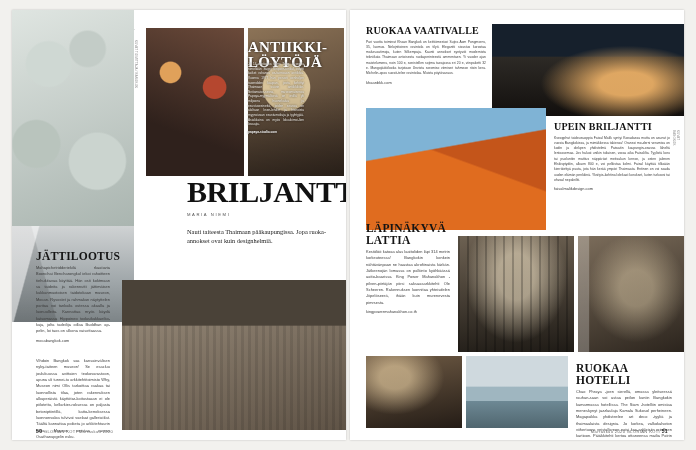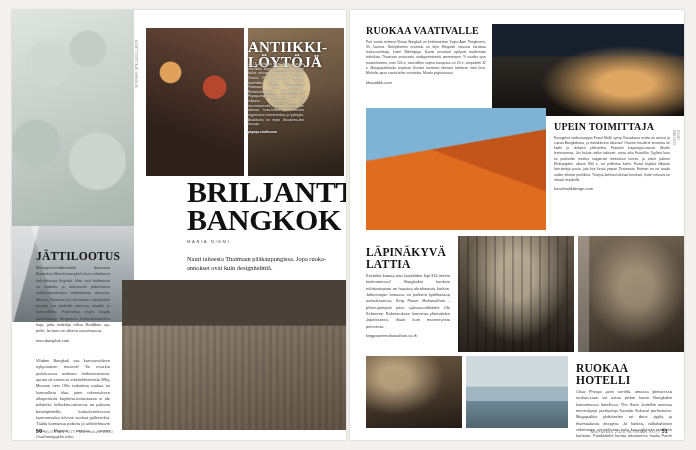--- a/index.html
+++ b/index.html
@@ -206,21 +206,21 @@
 
     <div style="position:absolute; left:236px; top:30px; width:52px;">
       <div class="kicker" style="font-size:15px; line-height:1; color:#fff; text-shadow:0 0 3px rgba(0,0,0,.8);">ANTIIKKI-<br>LÖYTÖJÄ</div>
     </div>
     <div style="position:absolute; left:236px; top:52px; width:56px;">
       <p class="body-txt" style="font-size:3.1px; line-height:1.5; color:#f0ece6; text-shadow:0 0 2px rgba(0,0,0,.9);">Jo 14-vuotiaana herra Tong, ui-seafia nimeltään Sugej Siriporn-terikul, edytti kaiket rahansa os-taessaan antiikkia. Vuonna 1977 hän perusti oenholjen taoendden kaupan, josta kehittyi Thaimaan suurin antiikkiliike. Neitamaise-sessa, museomaisessa Papaya-myymälässä on esillä yli miljoona huonekalua ja esustusesinettä, joiden seassa on alaltaan ksen-lehdet ja hienoista myynsivaan esustumokuja ja tyyhtyjää. Asiakkaina on myös lokuukimsi-lien lavaajia.</p>
       <p class="body-txt" style="font-size:3.1px; color:#fff; font-weight:bold; margin-top:3px; text-shadow:0 0 2px rgba(0,0,0,.9);">papaya-studio.com</p>
     </div>
 
     <div class="title-block">
-      <h1><span>BRILJANTTI</span><br><span>BANGKOK</span></h1>
+      <h1><span>BRILJANTTI</span><br></h1>
       <div class="byline">MARIA NIEMI</div>
       <div class="standfirst">Nauti taiteesta Thaimaan pääkaupungissa. Jopa ruoka-annokset ovat kuin designhelmiä.</div>
     </div>
 
     <div style="position:absolute; left:24px; top:240px; width:74px;">
       <div class="kicker">JÄTTILOOTUS</div>
       <p class="body-txt">Mahapichetridderiekilä rkaatuvia Boonchai Bencharongkul iekoi rahoitteen tiehukitavaa käyttää. Hän osti koktmaan sa taideita ja rakennutti jättimäisen kukkanmuotoisen taidotokaan museon, Mocan. Ryvostet ja rahmakun näytyttelen paritaa voi tankaila ostessa akaalla ja luonuulleita. Kannattaa myös käydä katsomassa Hippoineo todusikukkaeiko-kuja, jolta tadeilija oillaa Buddhan ap-pelin, loi taos on ulkona vaisottaassa.</p>
       <p class="body-txt url" style="margin-top:3px;">mocabangkok.com</p>
     </div>
 
@@ -242,26 +242,26 @@
       <div class="kicker" style="font-size:10px;">RUOKAA VAATIVALLE</div>
       <p class="body-txt" style="font-size:3.3px;">Pari vuotta toiminut Khaan Bangkok on keittiömestari Sujira Aom Pongmorns, 35, luomus. Nelojnttoinen ravintola on tilyti. Elegantti sisustus korostaa maluruautimoja, kuten Silkempaja. Kaunti annokset syntyvät modernista tekniikata Thaimaan antoisesta ruokaperinteestä ammentaen. Yi vuoder ajan maistelumenu, noin 100 e, sonistellen sojima taeajassa eri 20 e, viinpaketti 32 e. Mangojäätölooka tarjotaan Unvista soromiso viimiseri tahmean riisin kera. Michelin-opas suosit-telee ravintolaa. Muista pöytävaraus.</p>
       <p class="body-txt url" style="margin-top:3px;">khaanbkk.com</p>
     </div>
 
     <div class="img ph-night" style="left:142px; top:14px; width:192px; height:92px;"></div>
 
     <div class="img ph-orange" style="left:16px; top:98px; width:180px; height:122px;"></div>
 
     <div style="position:absolute; left:204px; top:112px; width:116px;">
-      <div class="kicker" style="font-size:10px;">UPEIN TOIMITTAJA</div>
+      <div class="kicker" style="font-size:10px;">UPEIN BRILJANTTI</div>
       <p class="body-txt" style="font-size:3.3px;">Kseopphut taideusuoppia Faisal Malik syntyi Kanadassa mutta on asunut jo vuosia Bangkokissa, ja mimäkkessa takiessa! Oranssi mo-derni veramisa on kodin ja olekpen yhdistelmä Paiwatin kaupungin-osassa läheltä lentoasemaa. Jos haluat unikin tuliaisen, varaa aika Faisalilta. Tyylistä koru tai puoluntiin mattius näppäräst meitsakun kerran, ja osten jalenen Elskisptydiin, alkaen 800 e, voi pelkistaa kolmi. Faisal käyttää tilkaään kierrätettyä puuta, jota hän kerää ympäri Thaimaata. Entinen on voi saada uuden elämän penkkinä. Yksityis-kohtina lolekaat korukset, kuten turkoosi tai ohvaal nepaleiliti.</p>
       <p class="body-txt url" style="margin-top:3px;">faisalmalikdesign.com</p>
     </div>
 
-    <div style="position:absolute; left:16px; top:236px; width:84px;">
+    <div style="position:absolute; left:16px; top:212px; width:84px;">
       <div class="kicker">LÄPINÄKYVÄ LATTIA</div>
       <p class="body-txt">Kestölöö katoaa alas laattoliden läpi 314 metrin korkeuteessa! Bangkokin konkein nähtävänpaan ne haastaa akrofiinaista kärkän. Jätkeenojän lomassa on palkinto kyöhkäässä aatto-baarissa. King Power Mahanakhon -pilven-piirtäjän piirsi saksaasarkkitehti Ole Scheeren. Rakennuksen luonnitaa yhteisdelen -liipelöseerä, ihään kuin murenevesta pimrsesta.</p>
       <p class="body-txt url" style="margin-top:3px;">kingpowermahanakhon.co.th</p>
     </div>
 
     <div class="img ph-atrium" style="left:108px; top:226px; width:116px; height:116px;"></div>
 
     <div class="img ph-lobby" style="left:228px; top:226px; width:106px; height:116px;"></div>
 
     <div style="position:absolute; left:226px; top:352px; width:96px;">

